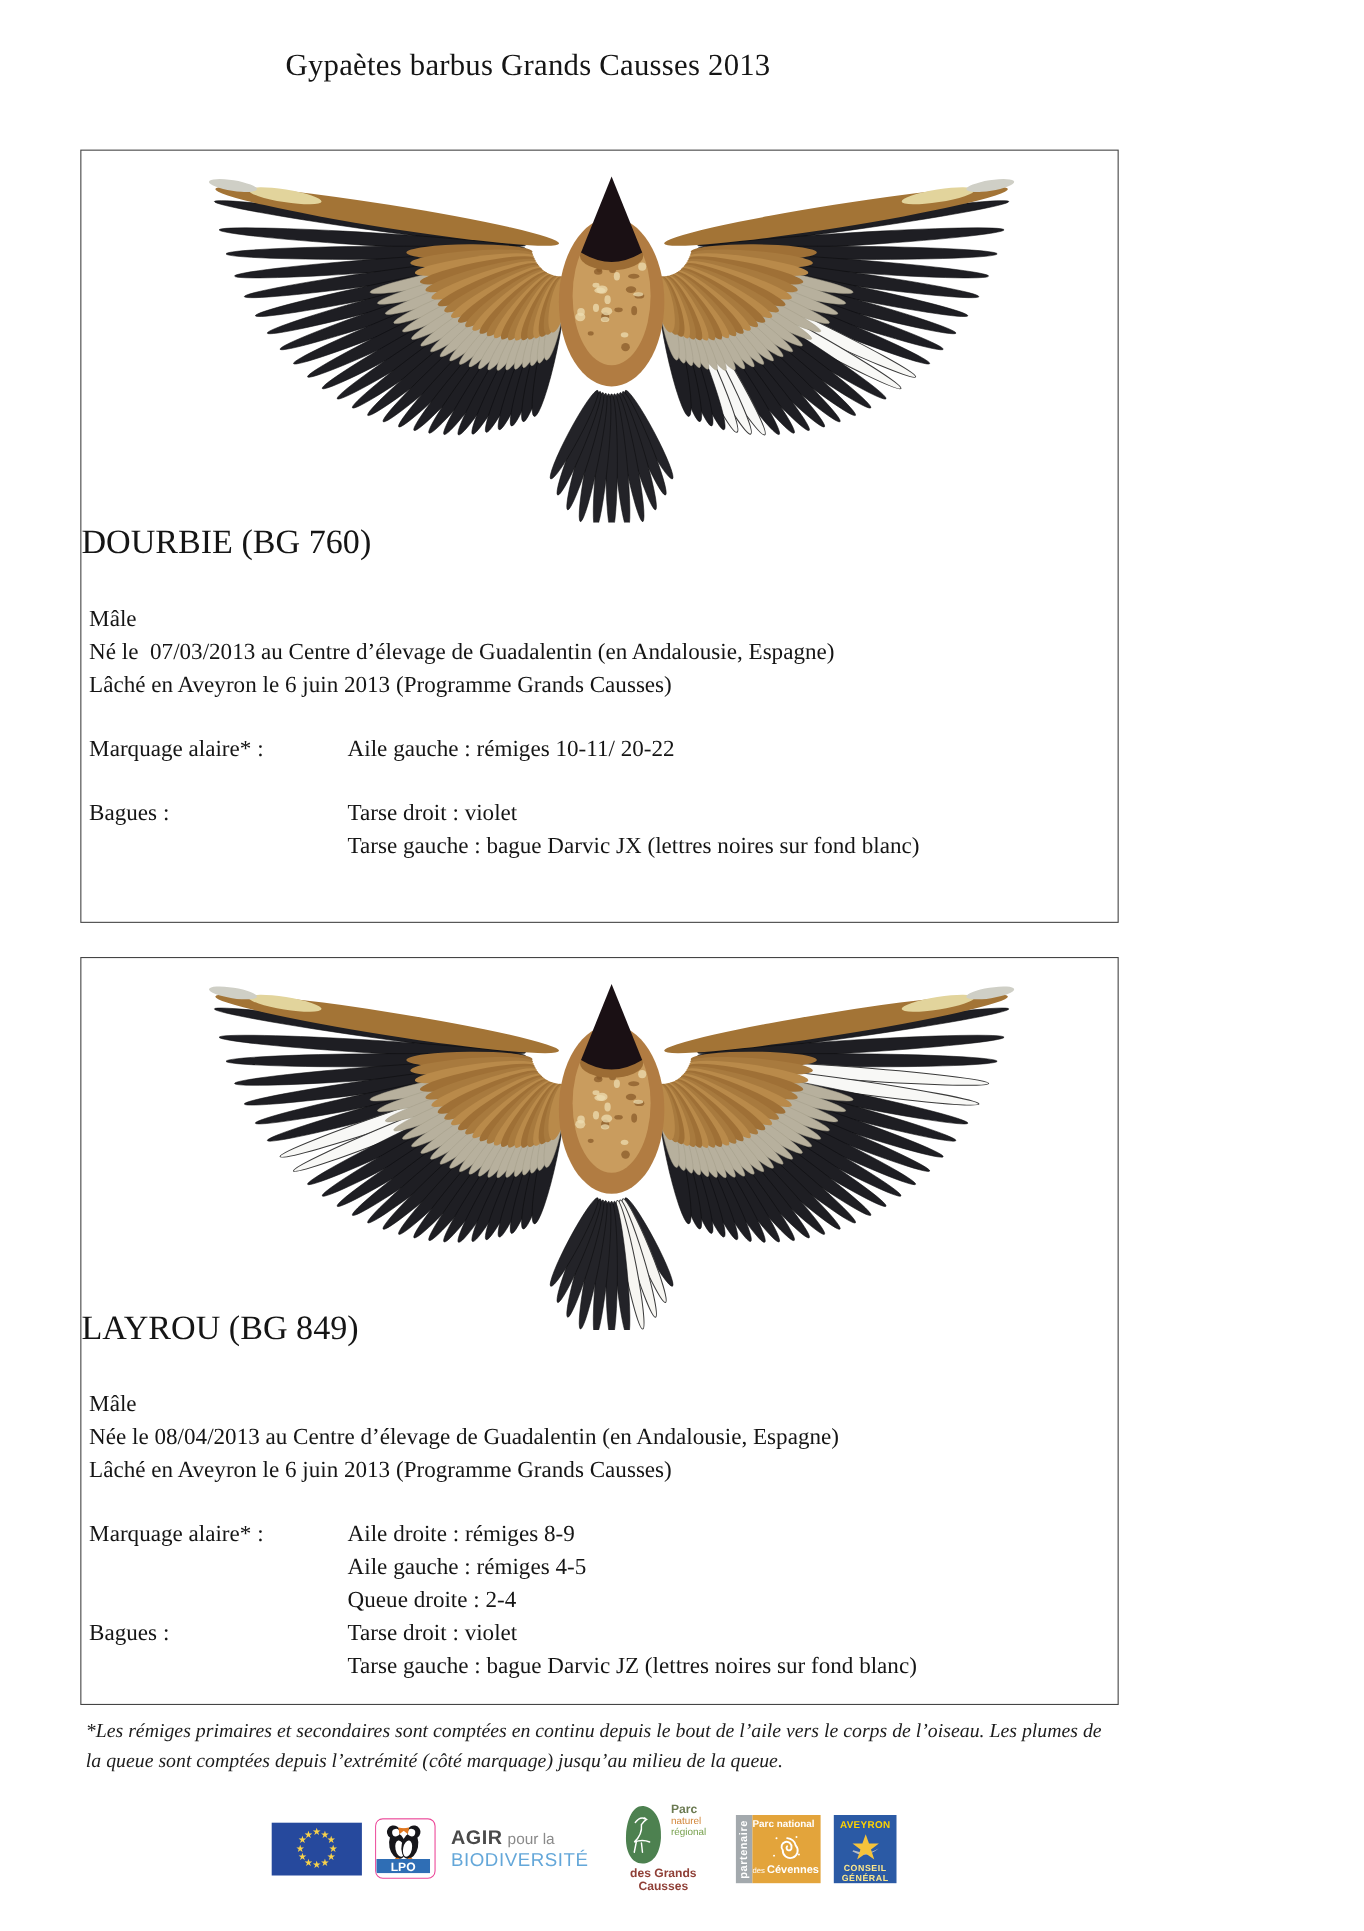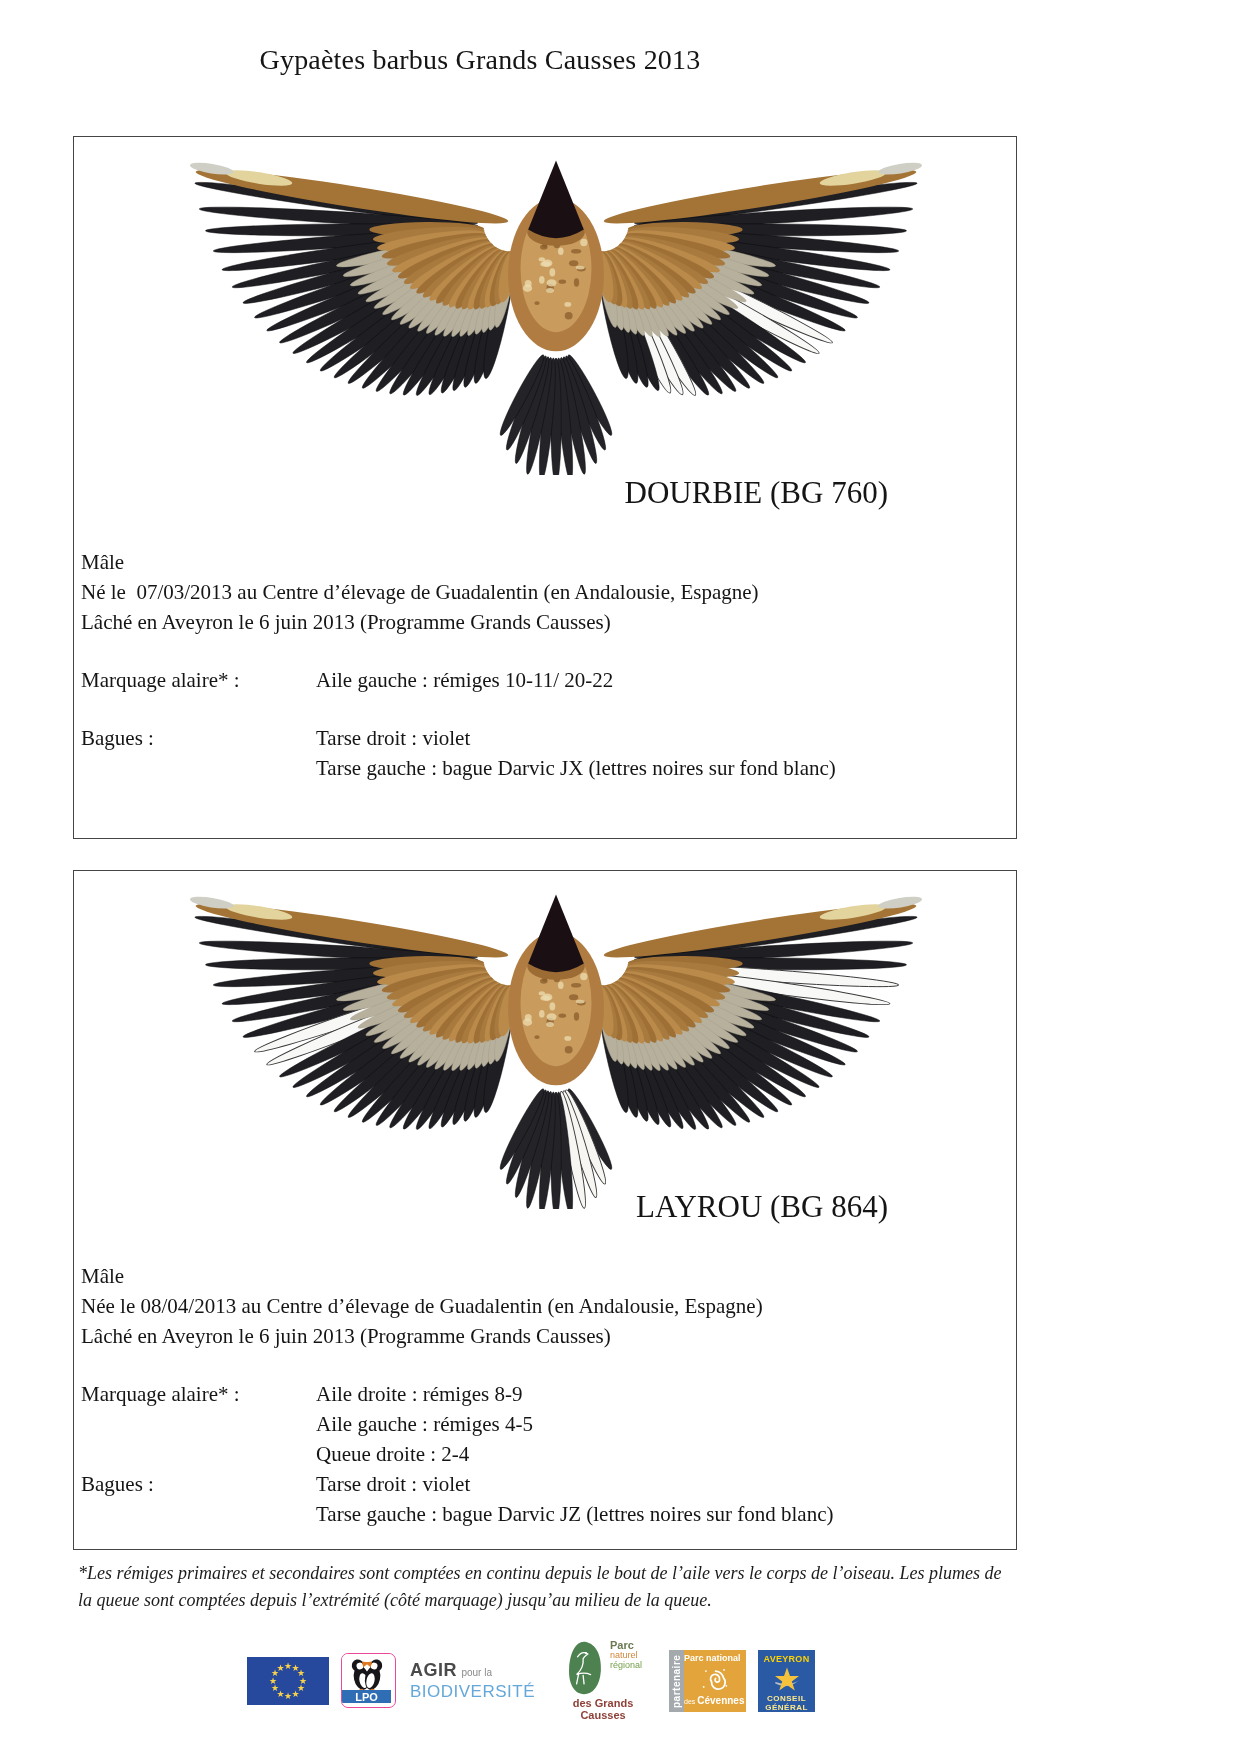--- a/index.html
+++ b/index.html
@@ -6,21 +6,21 @@
   .page{position:relative;width:1092px;height:1755px;background:#fff;overflow:hidden;
         font-family:"Liberation Serif", serif;color:#151515;}
   .page-title{margin:44px 75px 0 73px;font-size:28px;font-weight:normal;
               text-align:center;padding-right:130px;letter-spacing:.2px;}
   #cards{margin-top:60px;}
   .card{position:relative;margin:0 75px 0 73px;border:1.5px solid #454545;
         box-sizing:border-box;background:#fff;}
   .card0{height:703px;margin-bottom:31px;}
   .card1{height:680px;}
   .bird{position:absolute;top:12px;left:82px;width:800px;height:326px;}
-  .bird-name{position:absolute;left:0;right:0;margin:0;text-align:right;
+  .bird-name{position:absolute;left:0;right:0;margin:0;text-align:left;
              padding-right:128px;font-size:31px;font-weight:normal;}
   .card0 .bird-name{top:338px;}
   .card1 .bird-name{top:318px;}
   .info{position:absolute;left:7px;right:7px;font-size:21px;line-height:30px;}
   .card0 .info{top:410px;}
   .card1 .info{top:390px;}
   .info p{margin:0;white-space:pre-wrap;}
   .grid{margin-top:28px;}
   .sec{display:flex;}
   .sec.gap{margin-top:28px;}
@@ -34,21 +34,21 @@
   .logo-eu{position:relative;width:82px;height:48px;background:#26499d;flex:none;}
   .logo-eu .star{position:absolute;color:#f8d24a;font-size:9px;line-height:9px;width:9px;
                  text-align:center;transform:translate(-50%,-50%);}
   
   .logo-lpo{width:55px;height:55px;box-sizing:border-box;border:1px solid #ec4899;
             border-radius:7px;background:#fff;overflow:hidden;flex:none;position:relative;}
   .logo-lpo svg{display:block;width:49px;height:49px;}
   
   .logo-agir{flex:none;line-height:19px;padding:0 2px;}
   .agir-1{font-size:18px;font-weight:700;color:#4a4a4a;letter-spacing:.5px;}
-  .agir-2{font-size:10px;color:#8a8a8a;}
+  .agir-2{font-size:14px;color:#8a8a8a;}
   .agir-3{font-size:17px;color:#64a7d9;letter-spacing:.5px;}
   
   .logo-pgc{flex:none;width:108px;text-align:center;}
   .pgc-row{display:flex;align-items:flex-start;justify-content:center;gap:4px;}
   .logo-pgc svg{display:block;width:42px;height:56px;}
   .pgc-text{text-align:left;line-height:10px;}
   .pgc-t1{font-size:11px;color:#6b7a52;font-weight:700;}
   .pgc-t2{font-size:9px;color:#d2863a;}
   .pgc-t3{font-size:9px;color:#76a04c;}
   .pgc-bottom{font-size:11px;color:#8f3f36;margin-top:1px;font-weight:700;}
@@ -476,21 +476,21 @@
           <ellipse cx="443.8" cy="182.5" rx="4.0" ry="2.5" fill="#ecdcb0" opacity="0.75"></ellipse>
           <ellipse cx="450.9" cy="135.3" rx="3.3" ry="3.1" fill="#8a5c2b" opacity="0.75"></ellipse>
           <ellipse cx="440.9" cy="154.1" rx="5.3" ry="3.9" fill="#ecdcb0" opacity="0.75"></ellipse>
           <ellipse cx="433.7" cy="114.2" rx="2.7" ry="3.9" fill="#8a5c2b" opacity="0.75"></ellipse>
           <ellipse cx="446.2" cy="163.7" rx="3.0" ry="4.2" fill="#ecdcb0" opacity="0.75"></ellipse>
           <ellipse cx="456.6" cy="173.4" rx="4.0" ry="2.2" fill="#8a5c2b" opacity="0.75"></ellipse>
           <ellipse cx="445.4" cy="174.6" rx="5.2" ry="3.8" fill="#ecdcb0" opacity="0.75"></ellipse>
           <ellipse cx="450" cy="122" rx="30" ry="14" fill="#9c6c34"></ellipse>
           <path d="M450,47 L479,119 Q450,137 421,119 Z" fill="#1a1014"></path>
         </svg>
-        <h2 class="bird-name">LAYROU (BG 864)</h2>
+        <h2 class="bird-name">LAYROU (BG 849)</h2>
         <div class="info">
           <p>Mâle</p>
           <p>Née le 08/04/2013 au Centre d’élevage de Guadalentin (en Andalousie, Espagne)</p>
           <p>Lâché en Aveyron le 6 juin 2013 (Programme Grands Causses)</p>
           <div class="grid">
             <div class="sec">
               <div class="label">Marquage alaire* :</div>
               <div class="vals">
                 <p>Aile droite : rémiges 8-9</p>
                 <p>Aile gauche : rémiges 4-5</p>

